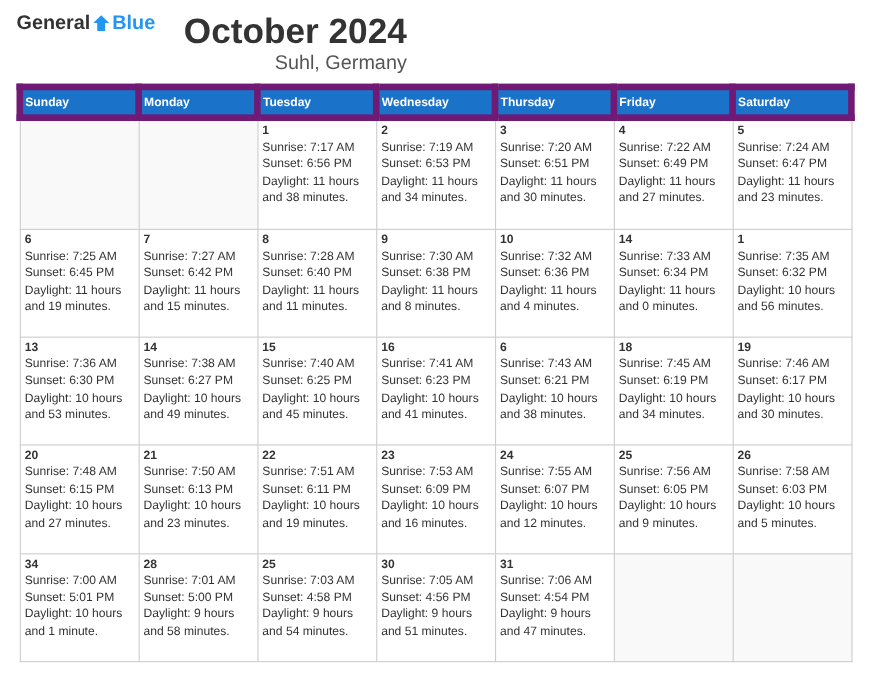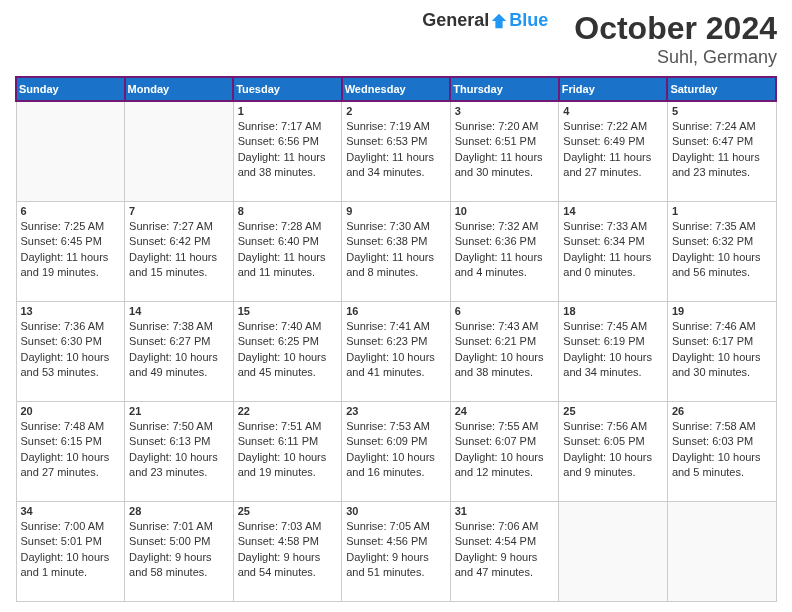--- a/index.html
+++ b/index.html
@@ -12,21 +12,21 @@
     }
     .page {
       width: 792px;
       height: 612px;
       padding: 10px 15px;
       display: flex;
       flex-direction: column;
     }
     .header {
       display: flex;
-      justify-content: flex-end;
+      justify-content: flex-start;
       align-items: flex-start;
       margin-bottom: 8px;
     }
     .logo {
       display: flex;
       flex-direction: column;
       align-items: flex-start;
     }
     .logo-text {
       display: flex;
@@ -59,21 +59,21 @@
       width: 100%;
       border-collapse: collapse;
       flex: 1;
     }
     .calendar thead tr th {
       background-color: #1a73c8;
       color: #fff;
       font-size: 11px;
       font-weight: bold;
       padding: 5px 2px;
-      border: 2px solid #701a75;
+      border: 6px solid #701a75;
       text-align: left;
     }
     .calendar tbody tr td {
       border: 1px solid #ccc;
       vertical-align: top;
       padding: 3px 4px;
       font-size: 9px;
       color: #333;
       width: calc(100% / 7);
       height: 80px;

